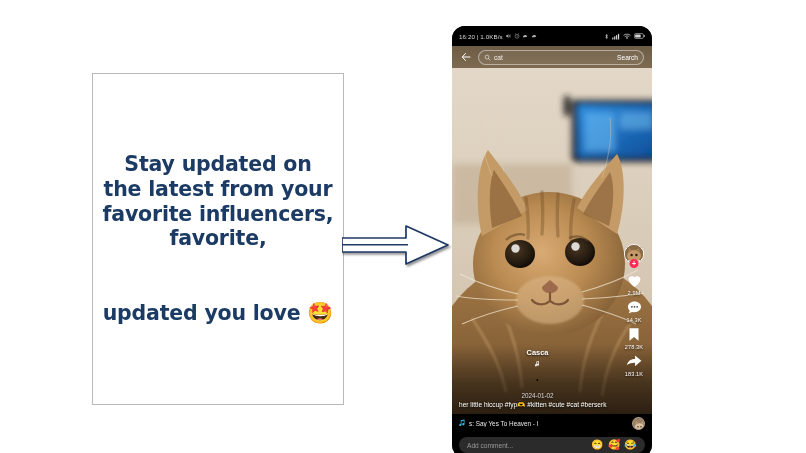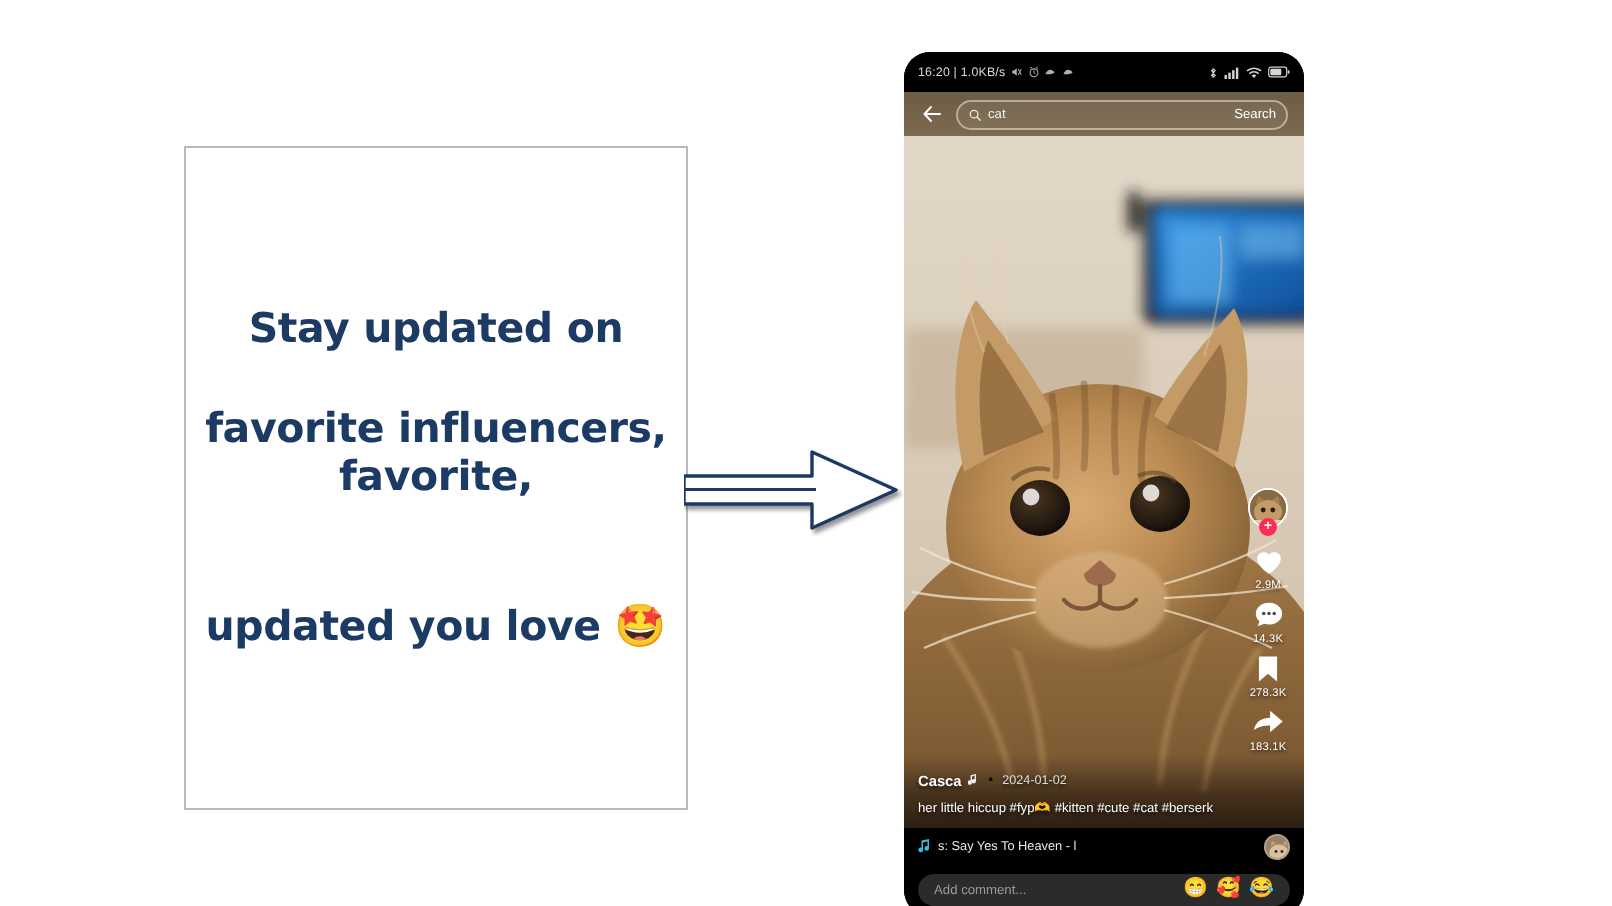--- a/index.html
+++ b/index.html
@@ -85,21 +85,21 @@
     display:flex;align-items:center;justify-content:center;
     color:#fff;font-size:7px;line-height:1;font-weight:bold;
   }
 
   
   #caption-block{
     position:absolute;left:0;bottom:0;width:200px;
     padding:4px 36px 4px 7px;box-sizing:border-box;z-index:5;
     background:linear-gradient(180deg,rgba(0,0,0,0) 0%,rgba(0,0,0,.42) 55%,rgba(0,0,0,.62) 100%);
   }
-  #caption-userline{display:flex;align-items:center;gap:3px;margin-bottom:2px;}
+  #caption-userline{display:flex;align-items:center;gap:3px;margin-bottom:2px;flex-direction:column;}
   #caption-username{color:#fff;font-size:7.4px;font-weight:bold;text-shadow:0 1px 2px rgba(0,0,0,.8);}
   #caption-date{color:rgba(255,255,255,.82);font-size:6.3px;text-shadow:0 1px 2px rgba(0,0,0,.8);}
   #caption-text{color:#fff;font-size:6.6px;line-height:1.35;text-shadow:0 1px 2px rgba(0,0,0,.85);}
 
   
   #music-bar{
     position:absolute;left:0;top:388px;width:200px;height:18px;
     background:#000;display:flex;align-items:center;gap:3px;
     padding:0 7px;box-sizing:border-box;
   }
@@ -126,21 +126,21 @@
   }
 </style>
 </head>
 <body>
 
 <div id="stage">
 
   <div id="text-card">
     <div id="headline">
       <span>Stay updated on</span><br>
-      <br>
+      <span>the latest from your</span><br>
       <span>favorite influencers,</span><br>
       <span>favorite,</span><br>
       <br>
       <br>
       <span>updated you love</span>
       <span class="emoji">🤩</span>
     </div>
   </div>
 
   <svg id="arrow-connector" viewBox="0 0 110 46">

